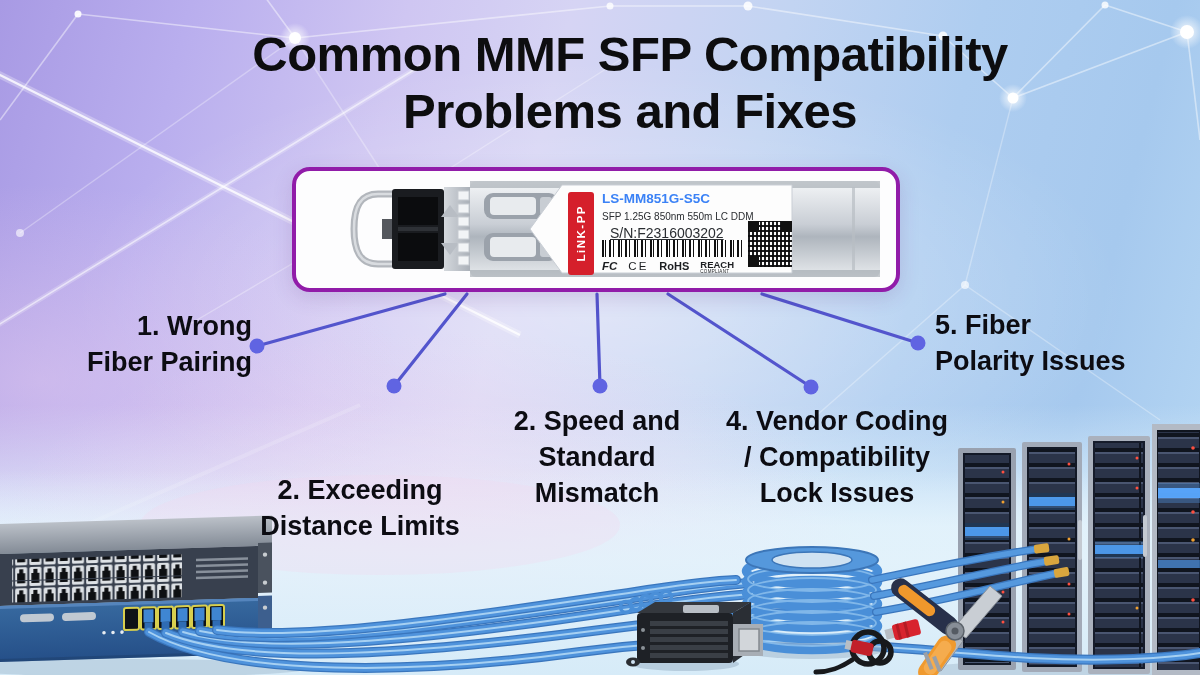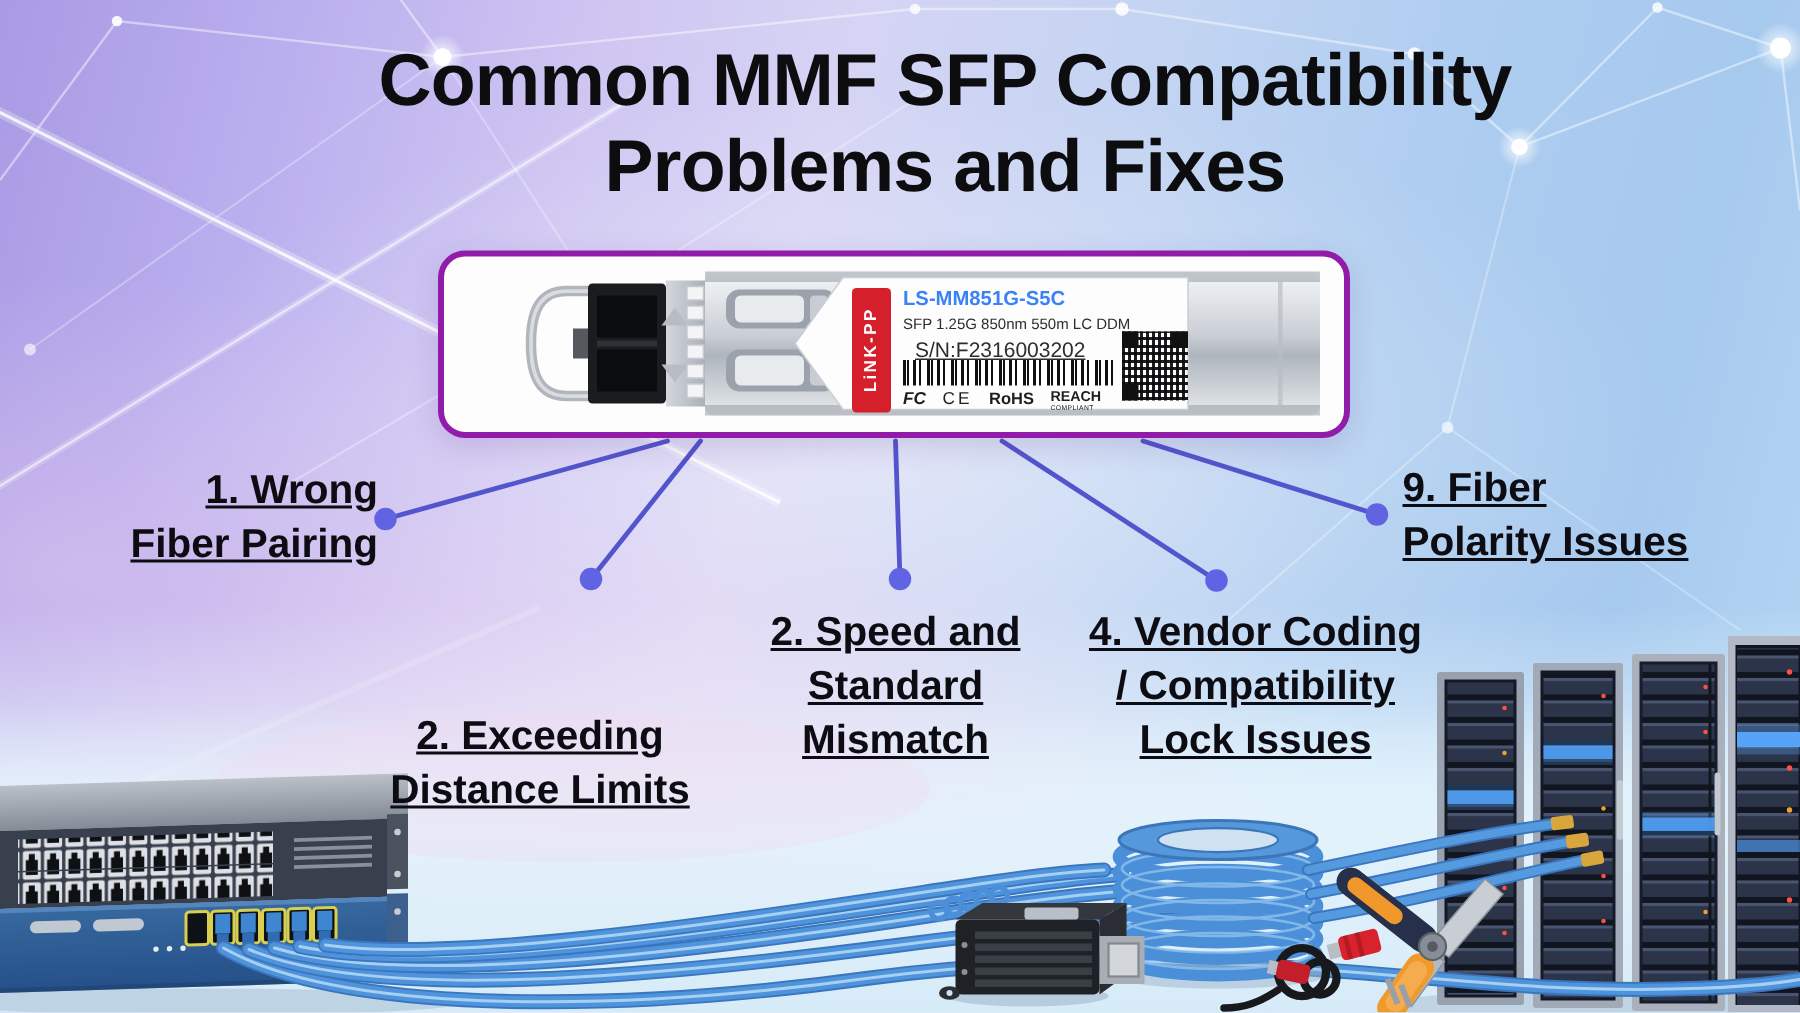--- a/index.html
+++ b/index.html
@@ -43,21 +43,21 @@
   .cert-reach small{display:block;font-size:4.5px;font-weight:400;letter-spacing:.3px;}
   .qr{position:absolute;left:452px;top:50px;width:44px;height:46px;
     background:
       linear-gradient(#111,#111) 0 0/11px 11px no-repeat,
       linear-gradient(#111,#111) 100% 0/11px 11px no-repeat,
       linear-gradient(#111,#111) 0 100%/11px 11px no-repeat,
       repeating-linear-gradient(0deg,rgba(10,10,12,.92) 0 2px,transparent 2px 5px),
       repeating-linear-gradient(90deg,rgba(10,10,12,.92) 0 2px,transparent 2px 4px);}
 
   
-  .plabel{z-index:4;color:#0c0c12;font-weight:600;font-size:27px;line-height:36px;white-space:pre-line;text-decoration:underline;}
+  .plabel{z-index:4;color:#0c0c12;font-weight:600;font-size:27px;line-height:36px;white-space:pre-line;}
   .p1{left:32px;top:308px;width:220px;text-align:right;}
   .p2{left:240px;top:426px;width:240px;text-align:center;margin-top:46px;}
   .p3{left:487px;top:403px;width:220px;text-align:center;}
   .p4{left:717px;top:403px;width:240px;text-align:center;}
   .p5{left:935px;top:307px;width:220px;text-align:left;}
 
   .mesh{left:0;top:0;z-index:0;}
   .lines{left:0;top:0;z-index:3;pointer-events:none;}
   .scene{left:0;top:420px;z-index:1;}
 </style>
@@ -462,14 +462,14 @@
 <div class="abs plabel p1">1. Wrong
 Fiber Pairing</div>
 <div class="abs plabel p2">2. Exceeding
 Distance Limits</div>
 <div class="abs plabel p3">2. Speed and
 Standard
 Mismatch</div>
 <div class="abs plabel p4">4. Vendor Coding
 / Compatibility
 Lock Issues</div>
-<div class="abs plabel p5">9. Fiber
+<div class="abs plabel p5">5. Fiber
 Polarity Issues</div>
 
 </body></html>

